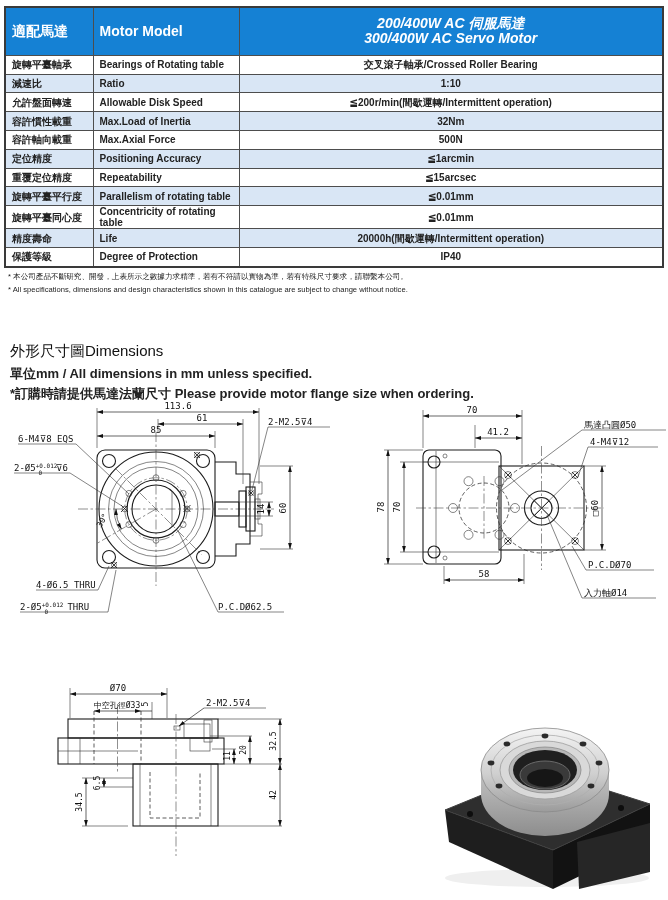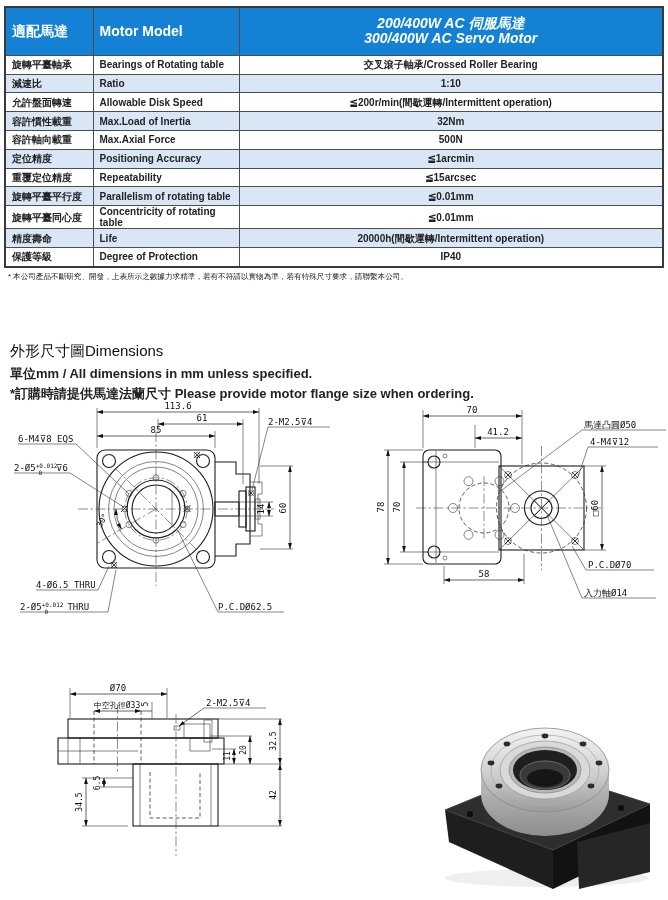--- a/index.html
+++ b/index.html
@@ -122,20 +122,21 @@
     <tr>
         <td>保護等級</td>
         <td>Degree of Protection</td>
         <td class="val">IP40</td>
       </tr>
   </tbody>
 </table>
 
 <div class="notes">
   <div>* 本公司產品不斷研究、開發，上表所示之數據力求精準，若有不符請以實物為準，若有特殊尺寸要求，請聯繫本公司。</div>
+  <div>* All specifications, dimensions and design characteristics shown in this catalogue are subject to change without notice.</div>
 </div>
 
 <div class="dim-head">
   <div class="dim-title">外形尺寸圖Dimensions</div>
   <div class="dim-sub">
     <div>單位mm / All dimensions in mm unless specified.</div>
     <div>*訂購時請提供馬達法蘭尺寸 Please provide motor flange size when ordering.</div>
   </div>
 </div>
 

